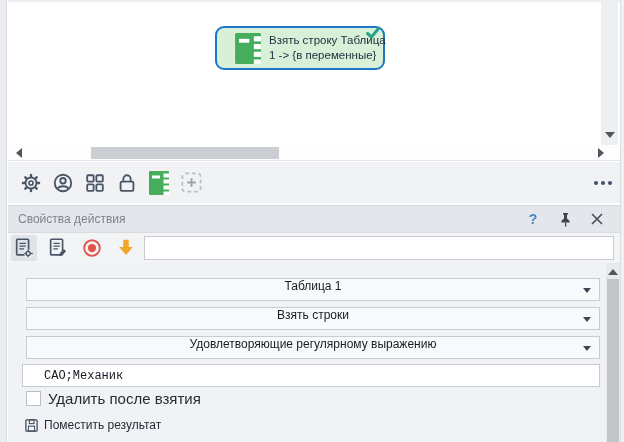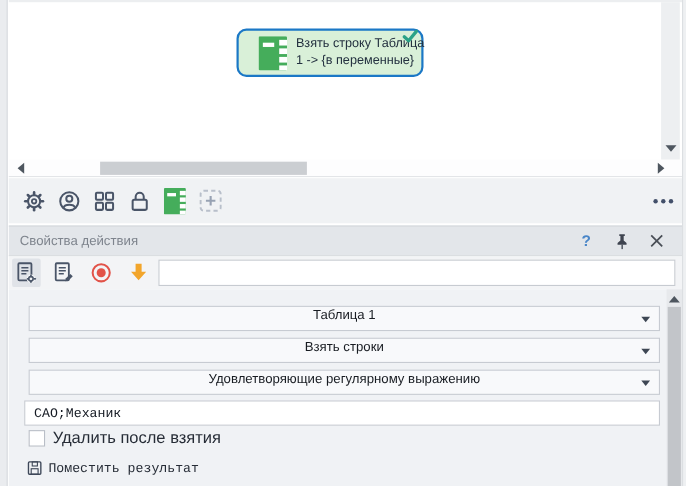--- a/index.html
+++ b/index.html
@@ -58,26 +58,26 @@
 
   .content{position:absolute;left:0;top:263px;width:612px;height:179px;background:#f0f2f5;}
   .dropdown{
     position:absolute;left:18px;width:574px;height:23px;background:#f8f9fb;border:1px solid #c7cbd2;
     display:flex;justify-content:center;font-size:12px;color:#181c22;cursor:pointer;
   }
   .dd1{top:15px;} .dd2{top:44px;} .dd3{top:73px;}
   .dd-caret{position:absolute;right:8px;top:9px;width:0;height:0;border-left:4.5px solid transparent;border-right:4.5px solid transparent;border-top:5px solid #3e4754;}
   .regex-input{
     position:absolute;left:14px;top:101px;width:578px;height:23px;background:#fff;border:1px solid #c7cbd2;
-    font-family:"Liberation Mono",monospace;font-size:12px;color:#141922;padding:0 8px;outline:none;
+    font-family:"Liberation Mono",monospace;font-size:12px;color:#141922;padding:0 21px;outline:none;
   }
   .check-row{position:absolute;left:18px;top:127px;display:flex;align-items:center;cursor:pointer;}
   .checkbox{width:15px;height:15px;background:#fff;border:1px solid #b9bec7;margin-right:7px;}
   .check-label{font-size:15px;color:#262c36;}
-  .save-row{position:absolute;left:16px;top:155px;display:flex;align-items:flex-end;font-family:Liberation Mono, monospace;}
+  .save-row{position:absolute;left:16px;top:155px;display:flex;align-items:flex-start;}
   .save-row .lbl{font-size:12px;color:#262c36;margin-left:5px;}
   .vscroll-content{position:absolute;right:0;top:0;width:14px;height:179px;background:#e7e9ec;}
   .vscroll-content .arr-up{position:absolute;left:2px;top:6px;}
   .vscroll-content .thumb{position:absolute;left:1px;top:16px;width:12px;height:163px;background:#c2c5c9;}
 
   svg{display:block;}
 </style>
 </head>
 <body>
 

